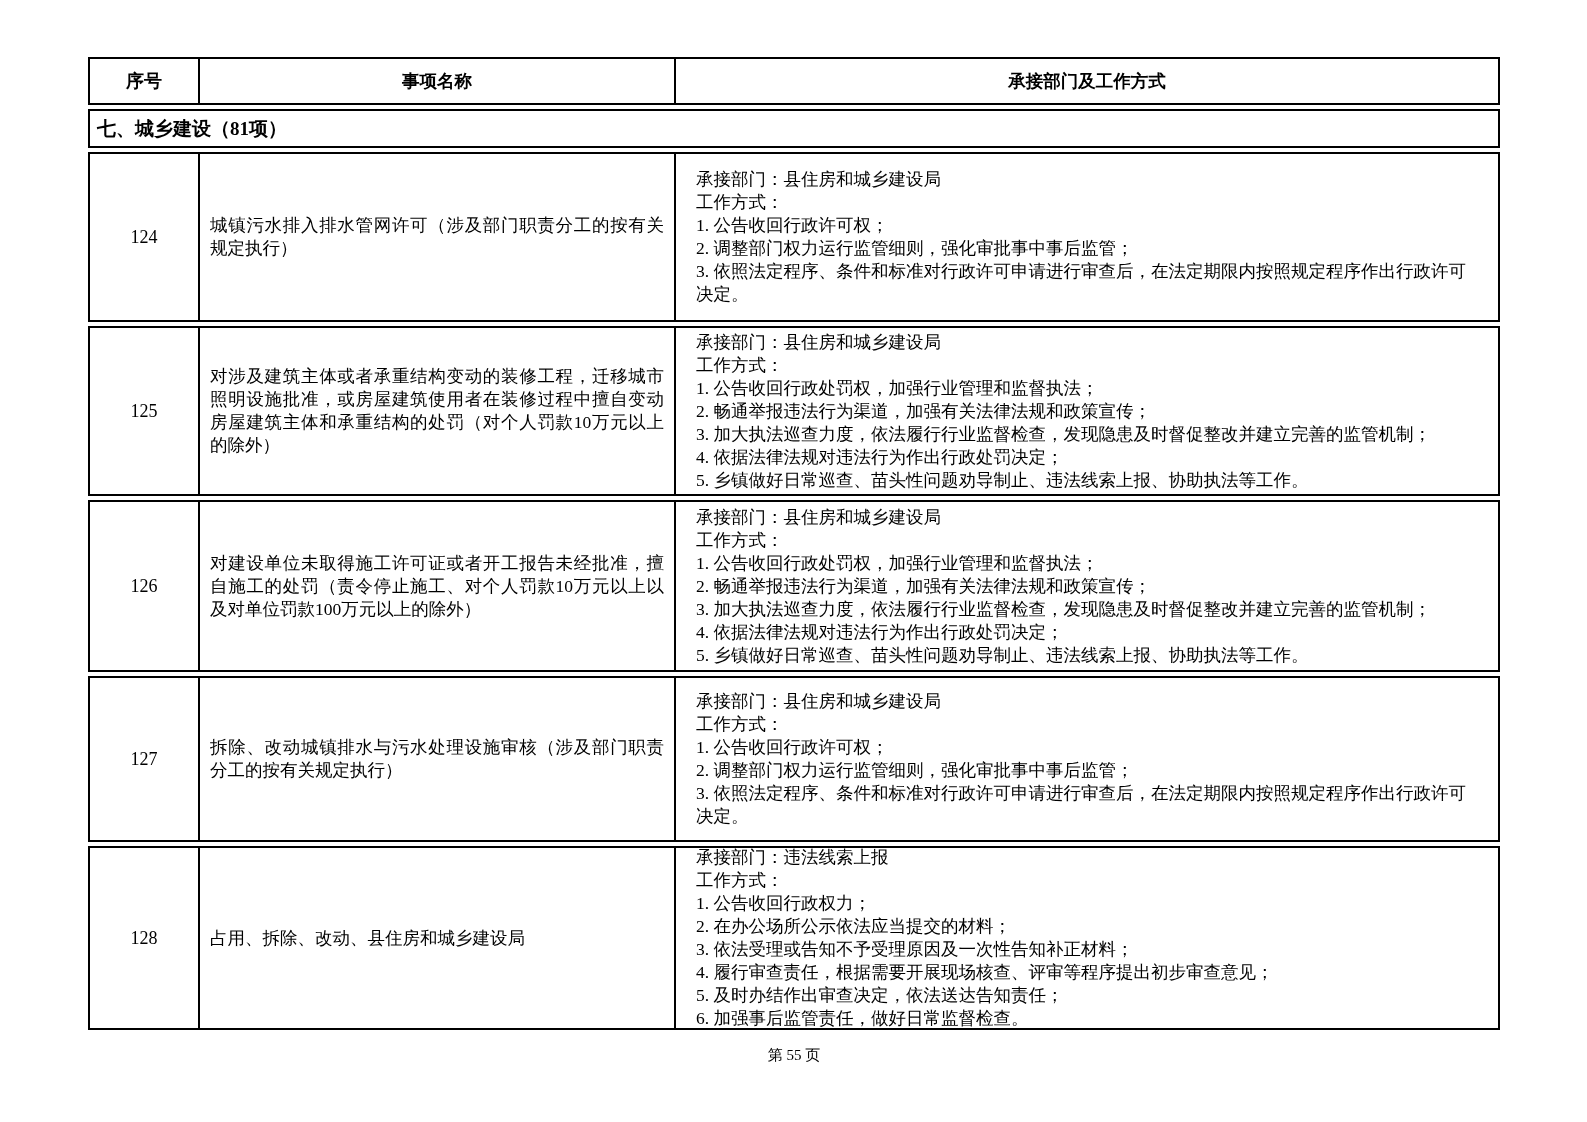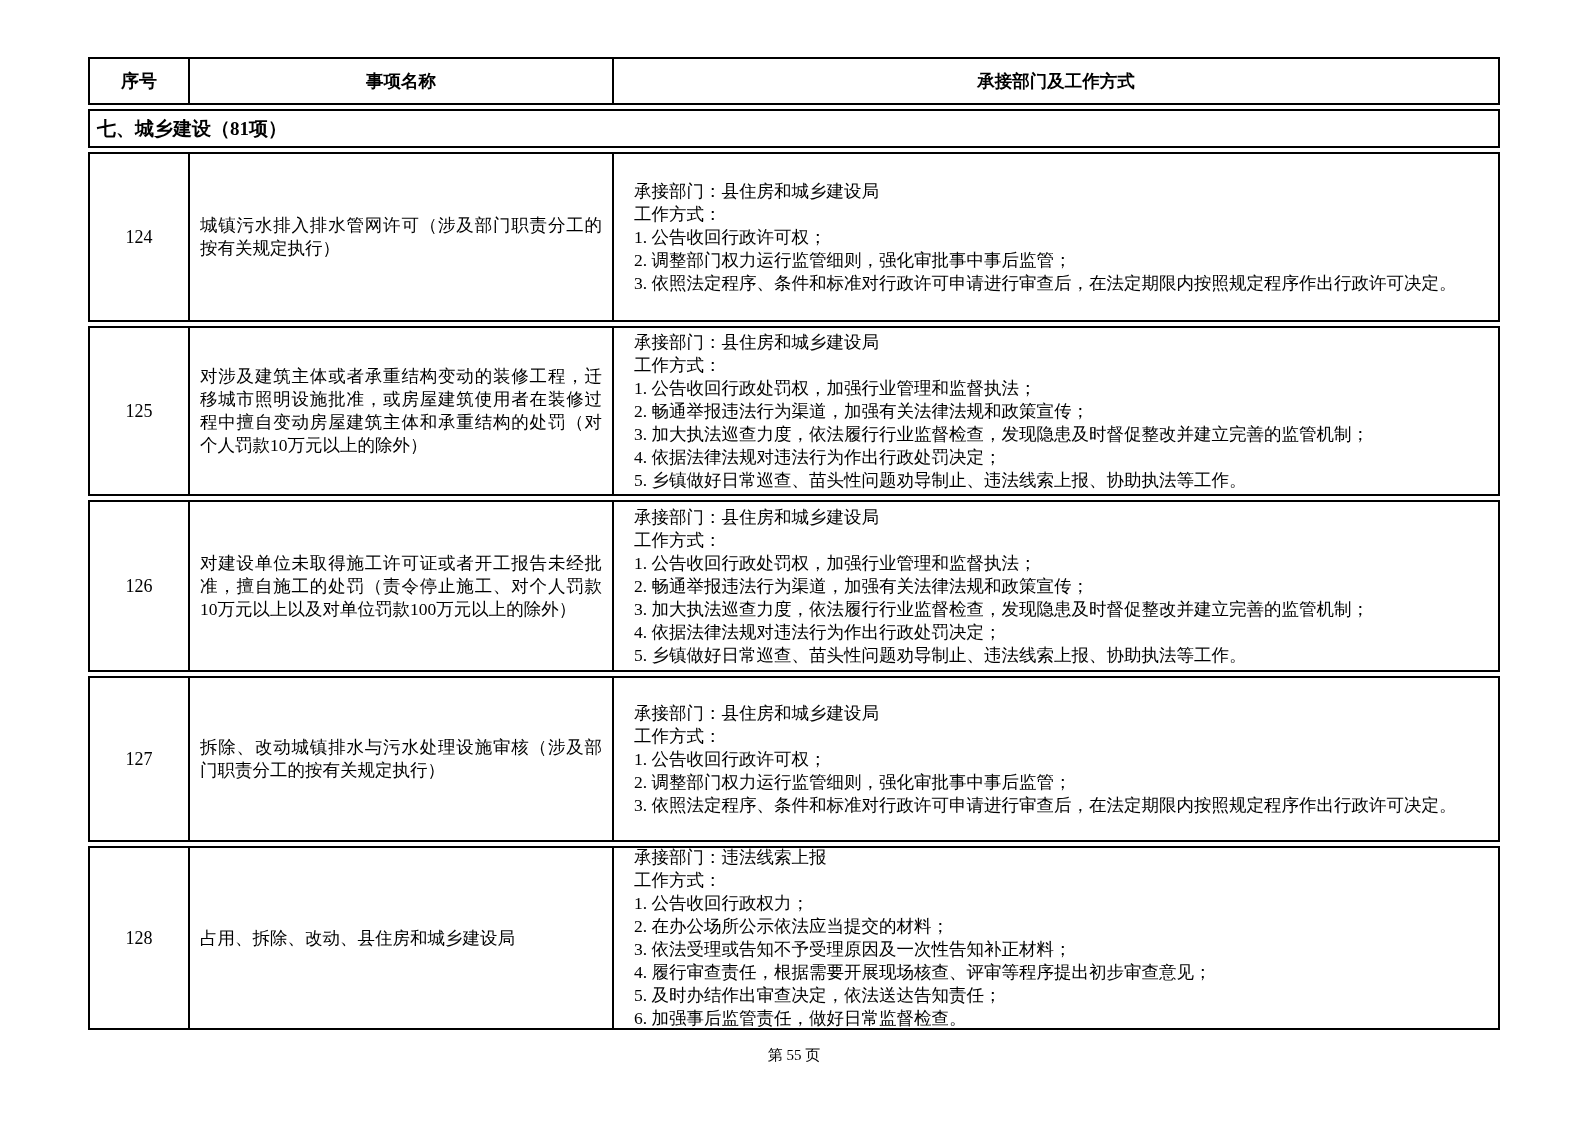--- a/index.html
+++ b/index.html
@@ -14,23 +14,23 @@
   .box {
     box-sizing:border-box;
     border:2px solid #000;
     background:#fff;
     margin-bottom:4px;
     display:flex;
   }
   .hdr { height:48px; font-weight:bold; font-size:19px; }
   .hdr .cell { display:flex; align-items:center; justify-content:center; }
   .section-box { height:39px; font-weight:bold; font-size:19px; align-items:center; padding-left:7px; box-sizing:border-box; }
-  .c1 { width:100px; border-right:2px solid #000; box-sizing:border-box;
+  .c1 { width:110px; border-right:2px solid #000; box-sizing:border-box;
         display:flex; align-items:center; justify-content:center; font-size:18px; }
-  .c2 { width:424px; border-right:2px solid #000; box-sizing:border-box;
+  .c2 { width:476px; border-right:2px solid #000; box-sizing:border-box;
         padding:6px 10px; display:flex; align-items:center;
         font-size:17.5px; line-height:23px; text-align:justify; }
   .c3 { flex:1; box-sizing:border-box; padding:6px 20px;
         display:flex; flex-direction:column; justify-content:center;
         font-size:17.5px; line-height:23px; }
   .r124 { height:170px; }
   .r125 { height:170px; }
   .r126 { height:172px; }
   .r127 { height:166px; }
   .r128 { height:184px; }

